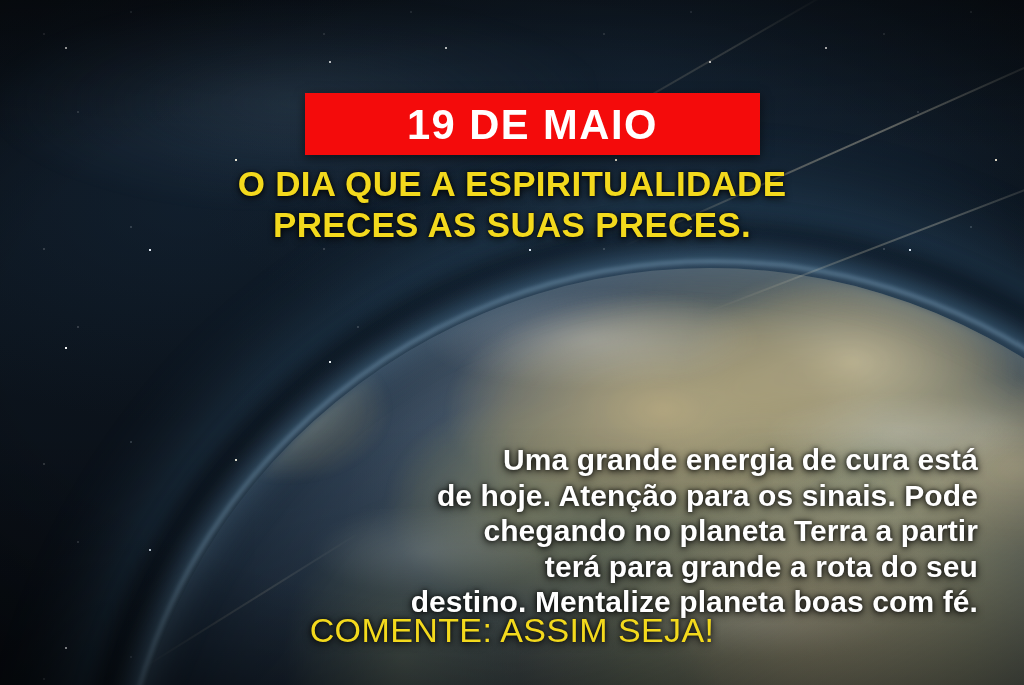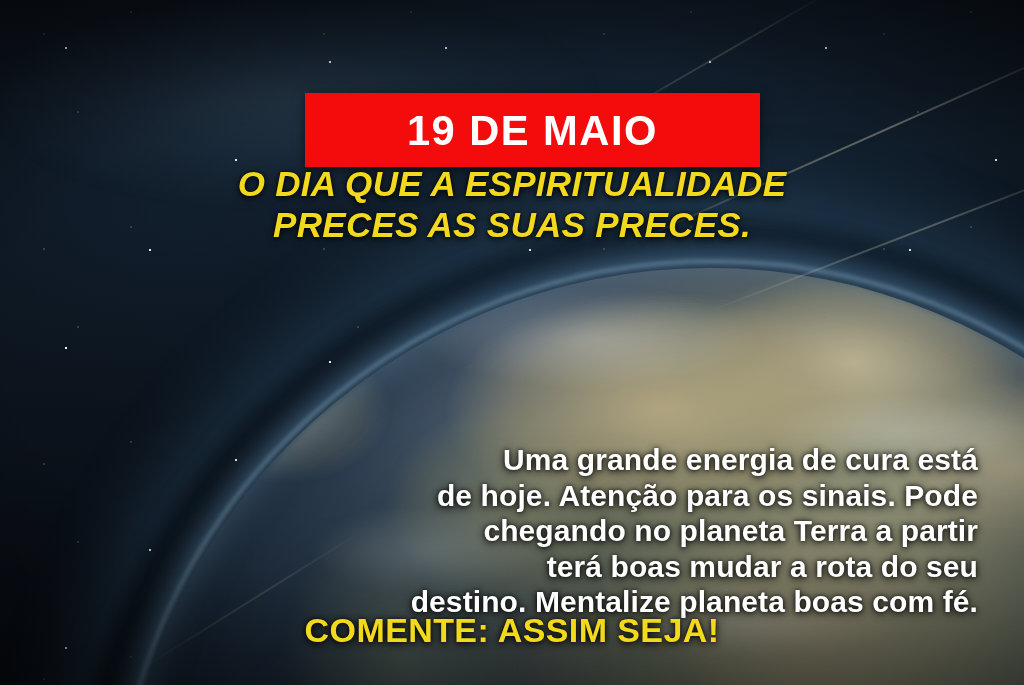--- a/index.html
+++ b/index.html
@@ -183,21 +183,21 @@
     position: absolute;
     inset: 0;
     z-index: 5;
   }
 
   #date-banner {
     position: absolute;
     left: 305px;
     top: 93px;
     width: 455px;
-    height: 74px;
+    height: 62px;
     background: #f40b0b;
     display: flex;
     align-items: center;
     justify-content: center;
     box-shadow: 0 3px 10px rgba(0,0,0,.55);
   }
   #date-banner-label {
     color: #ffffff;
     font-size: 43px;
     font-weight: 700;
@@ -212,21 +212,20 @@
     left: 0;
     right: 0;
     top: 164px;
     text-align: center;
     color: #f3d91d;
     font-size: 35px;
     font-weight: 700;
     line-height: 1.16;
     letter-spacing: .3px;
     text-shadow: 0 2px 7px rgba(0,0,0,.85), 0 0 3px rgba(0,0,0,.7);
-    font-style: italic;
   }
   #headline .hl-line { display: block; white-space: nowrap; }
 
   #body-copy {
     position: absolute;
     left: 0;
     right: 0;
     top: 442px;
     text-align: right;
     color: #ffffff;
@@ -240,21 +239,21 @@
   #body-copy .body-line { display: block; white-space: nowrap; }
 
   #cta {
     position: absolute;
     left: 0;
     right: 0;
     top: 613px;
     text-align: center;
     color: #f3d91d;
     font-size: 34px;
-    font-weight: 700;
+    font-weight: 400;
     letter-spacing: .4px;
     line-height: 1;
     white-space: nowrap;
     text-shadow: 0 2px 8px rgba(0,0,0,.9), 0 0 4px rgba(0,0,0,.7);
   }
 </style>
 </head>
 <body>
 
 <div id="poster">
@@ -287,20 +286,20 @@
 
     <div id="headline">
       <span class="hl-line">O DIA QUE A ESPIRITUALIDADE</span>
       <span class="hl-line">PRECES AS SUAS PRECES.</span>
     </div>
 
     <div id="body-copy">
       <span class="body-line">Uma grande energia de cura está</span>
       <span class="body-line">de hoje. Atenção para os sinais. Pode</span>
       <span class="body-line">chegando no planeta Terra a partir</span>
-      <span class="body-line">terá boas mudar a rota do seu</span>
+      <span class="body-line">terá para grande a rota do seu</span>
       <span class="body-line">destino. Mentalize planeta boas com fé.</span>
     </div>
 
     <div id="cta">COMENTE: ASSIM SEJA!</div>
 
   </div>
 </div>
 
 </body></html>

